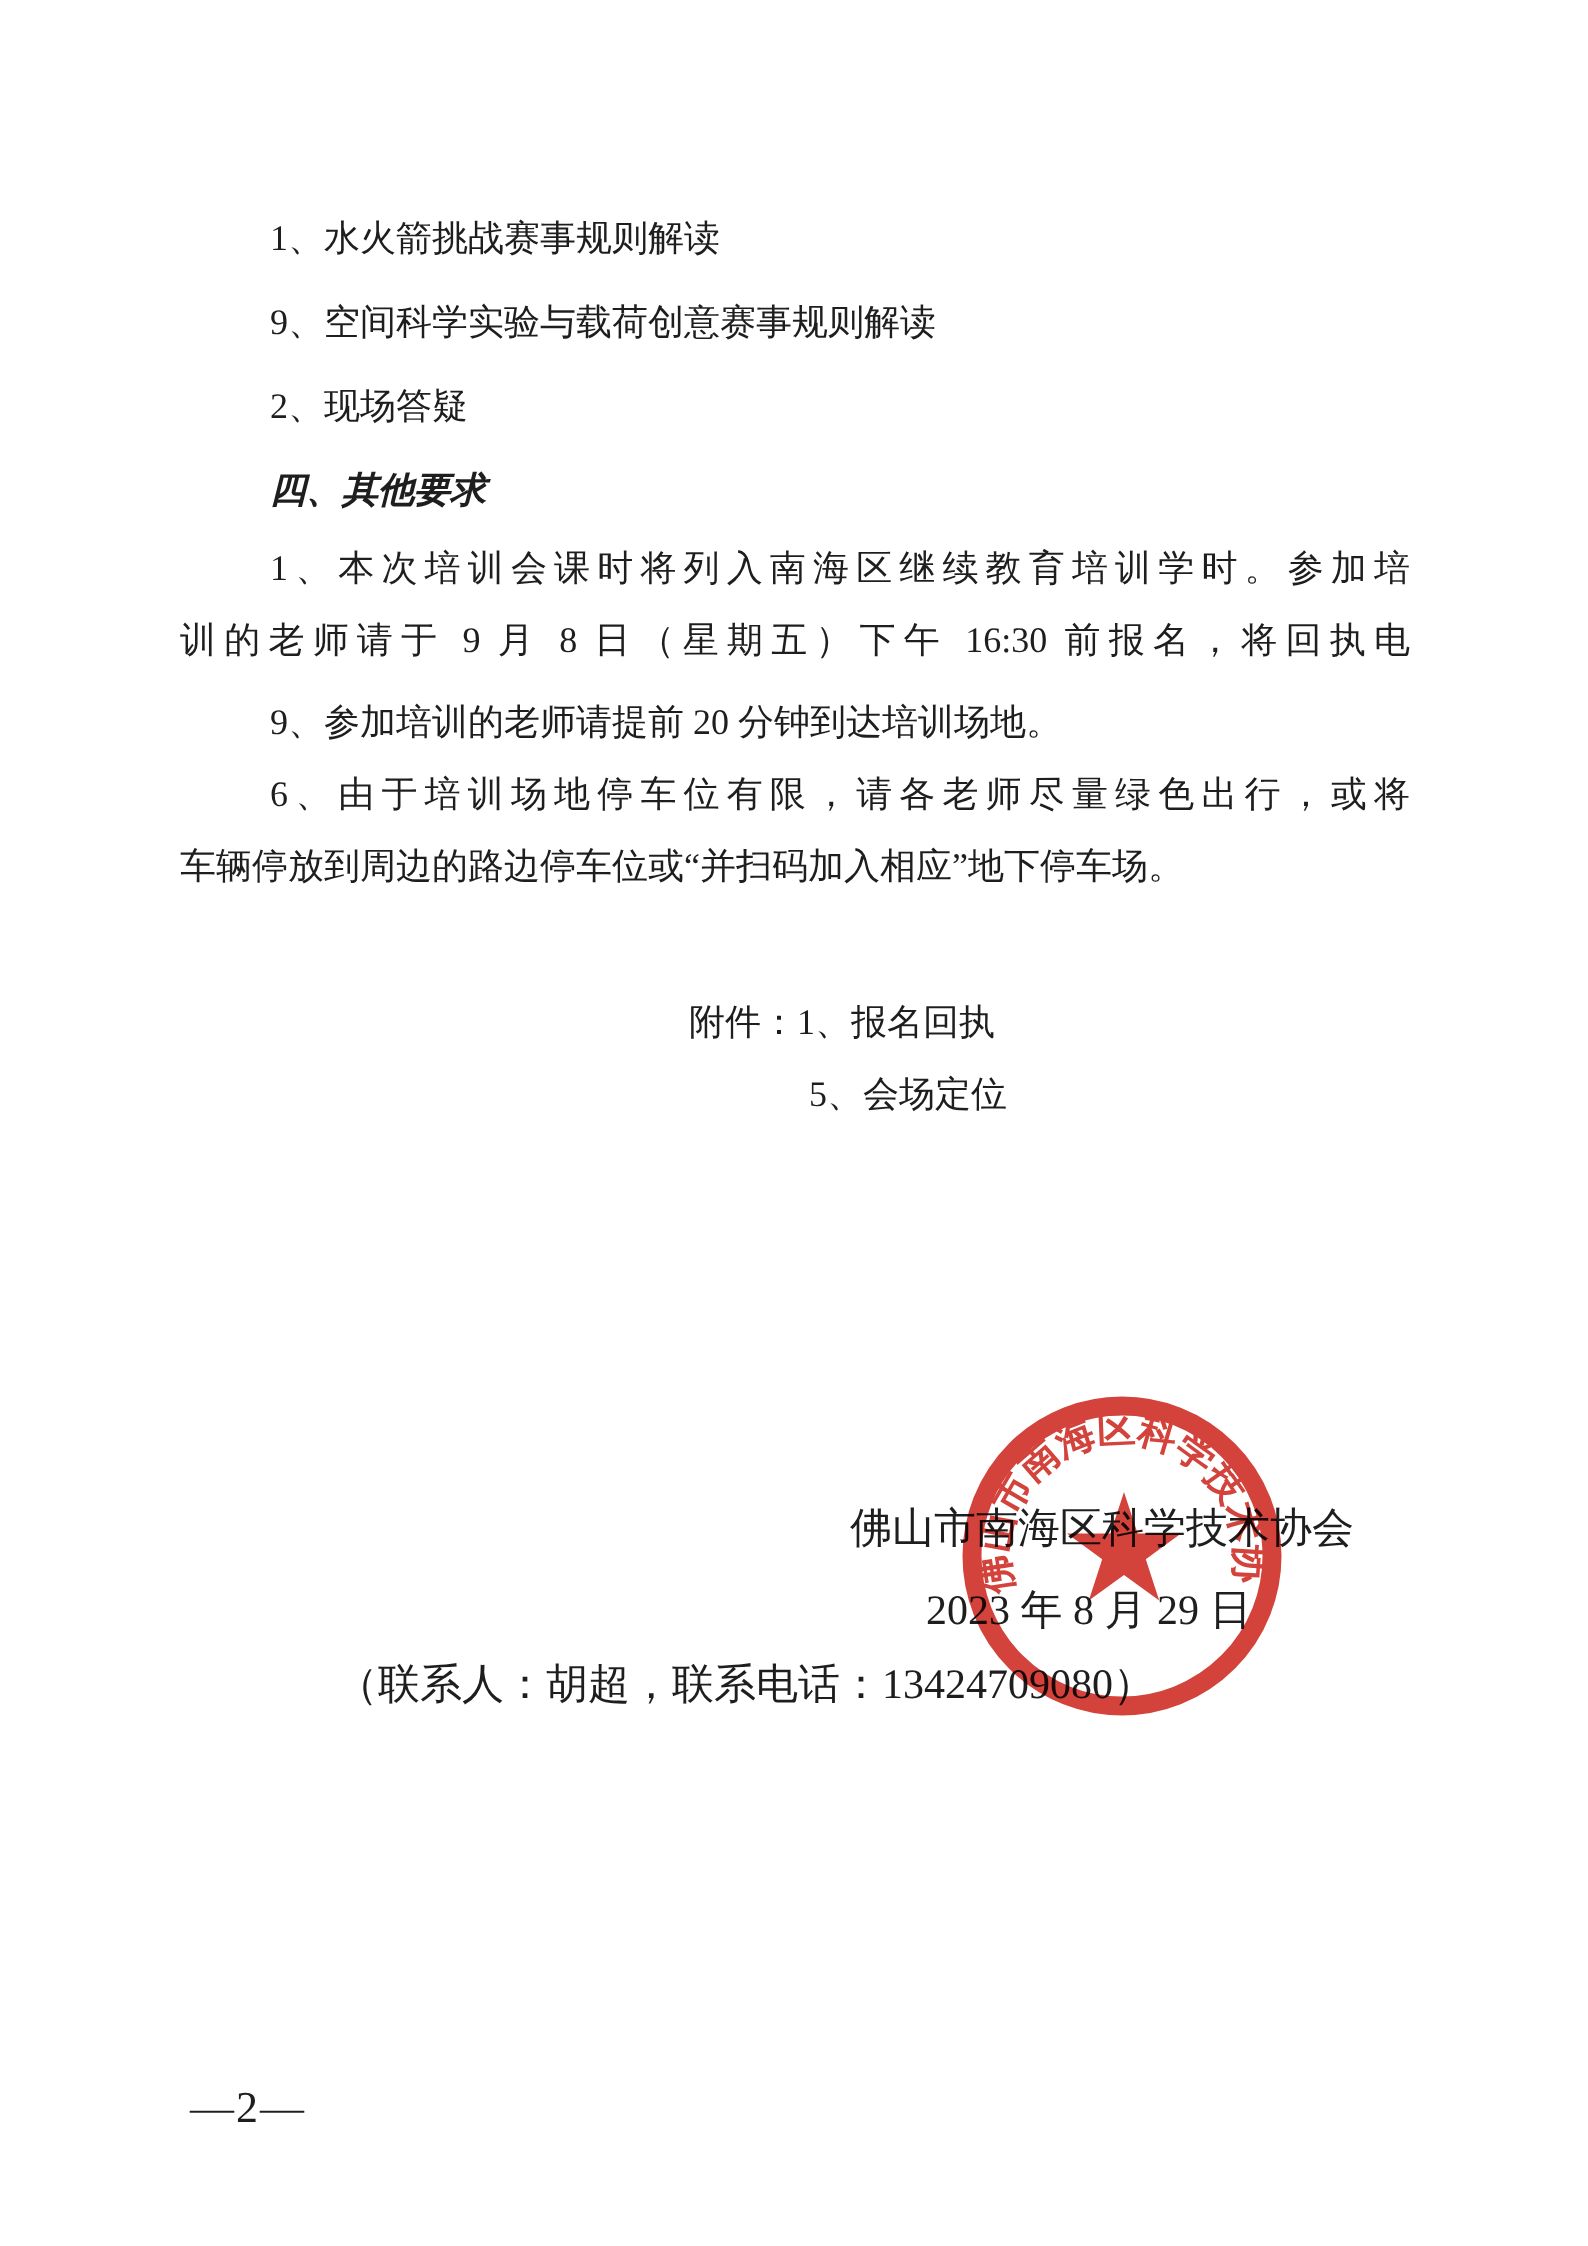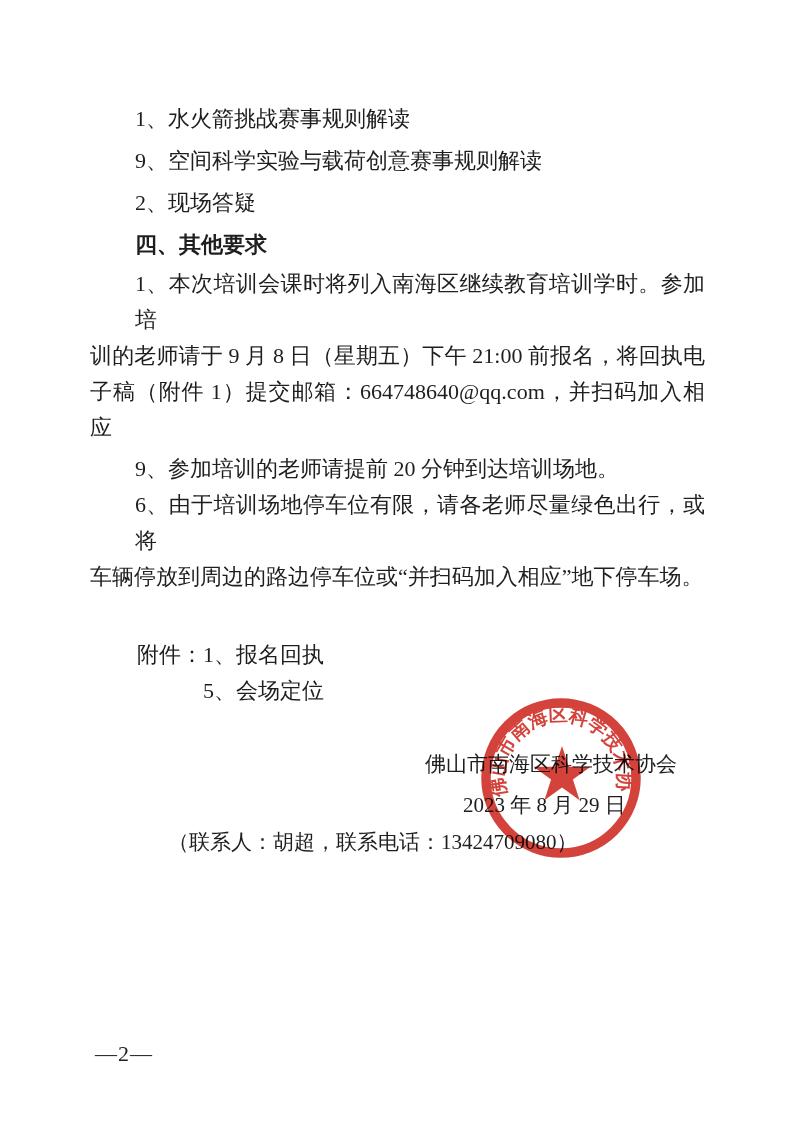--- a/index.html
+++ b/index.html
@@ -9,40 +9,41 @@
     background: #ffffff;
     position: relative;
     overflow: hidden;
     font-family: "Liberation Serif", "DejaVu Serif", serif;
     color: var(--ink);
   }
   .flow {
     position: absolute;
     left: 90px; top: 98px;
     width: 615px;
-    font-size: 22px;
+    font-size: 18px;
   }
   .agenda-line {
     line-height: 42px;
     padding-left: 45px;
     white-space: nowrap;
   }
   .section-heading {
     line-height: 42px;
     padding-left: 45px;
     font-weight: bold;
     font-family: "Liberation Sans", "DejaVu Sans", sans-serif;
     white-space: nowrap;
+    font-style: italic;
   }
   .pline { line-height: 36px; }
   .indent { padding-left: 45px; }
   .just { text-align: justify; text-align-last: justify; }
   .para2 { margin-top: 5px; }
   .attach-block { margin-top: 42px; }
-  .attach-row { line-height: 36px; white-space: nowrap; }
+  .attach-row { line-height: 36px; white-space: nowrap; text-align: center; }
   .attach-row.first { padding-left: 47px; }
   .attach-row.rest  { padding-left: 113px; }
   .abs-line { position: absolute; white-space: nowrap; }
   .org-line     { left: 425px; top: 750px; font-size: 21px; }
   .date-line    { left: 463px; top: 791px; font-size: 21px; }
   .contact-line { left: 168px; top: 828px; font-size: 21px; }
   .page-number  { left: 95px;  top: 1041px; font-size: 22px; letter-spacing: 1px; }
   .stamp {
     position: absolute;
     left: 458px; top: 675px;
@@ -64,22 +65,21 @@
 
 <div class="flow">
   <div class="agenda-line">1、水火箭挑战赛事规则解读</div>
   <div class="agenda-line">9、空间科学实验与载荷创意赛事规则解读</div>
   <div class="agenda-line">2、现场答疑</div>
 
   <div class="section-heading">四、其他要求</div>
 
   <div class="para">
     <div class="pline indent just">1、本次培训会课时将列入南海区继续教育培训学时。参加培</div>
-    <div class="pline just">训的老师请于 9 月 8 日（星期五）下午 21:00 前报名，将回执电</div>
-    <div class="pline just">子稿（附件 1）提交邮箱：664748640@qq.com，并扫码加入相应</div>
+    <div class="pline just">训的老师请于 9 月 8 日（星期五）下午 16:30 前报名，将回执电</div>
   </div>
 
   <div class="para para2">
     <div class="pline indent">9、参加培训的老师请提前 20 分钟到达培训场地。</div>
   </div>
 
   <div class="para">
     <div class="pline indent just">6、由于培训场地停车位有限，请各老师尽量绿色出行，或将</div>
     <div class="pline">车辆停放到周边的路边停车位或“并扫码加入相应”地下停车场。</div>
   </div>

